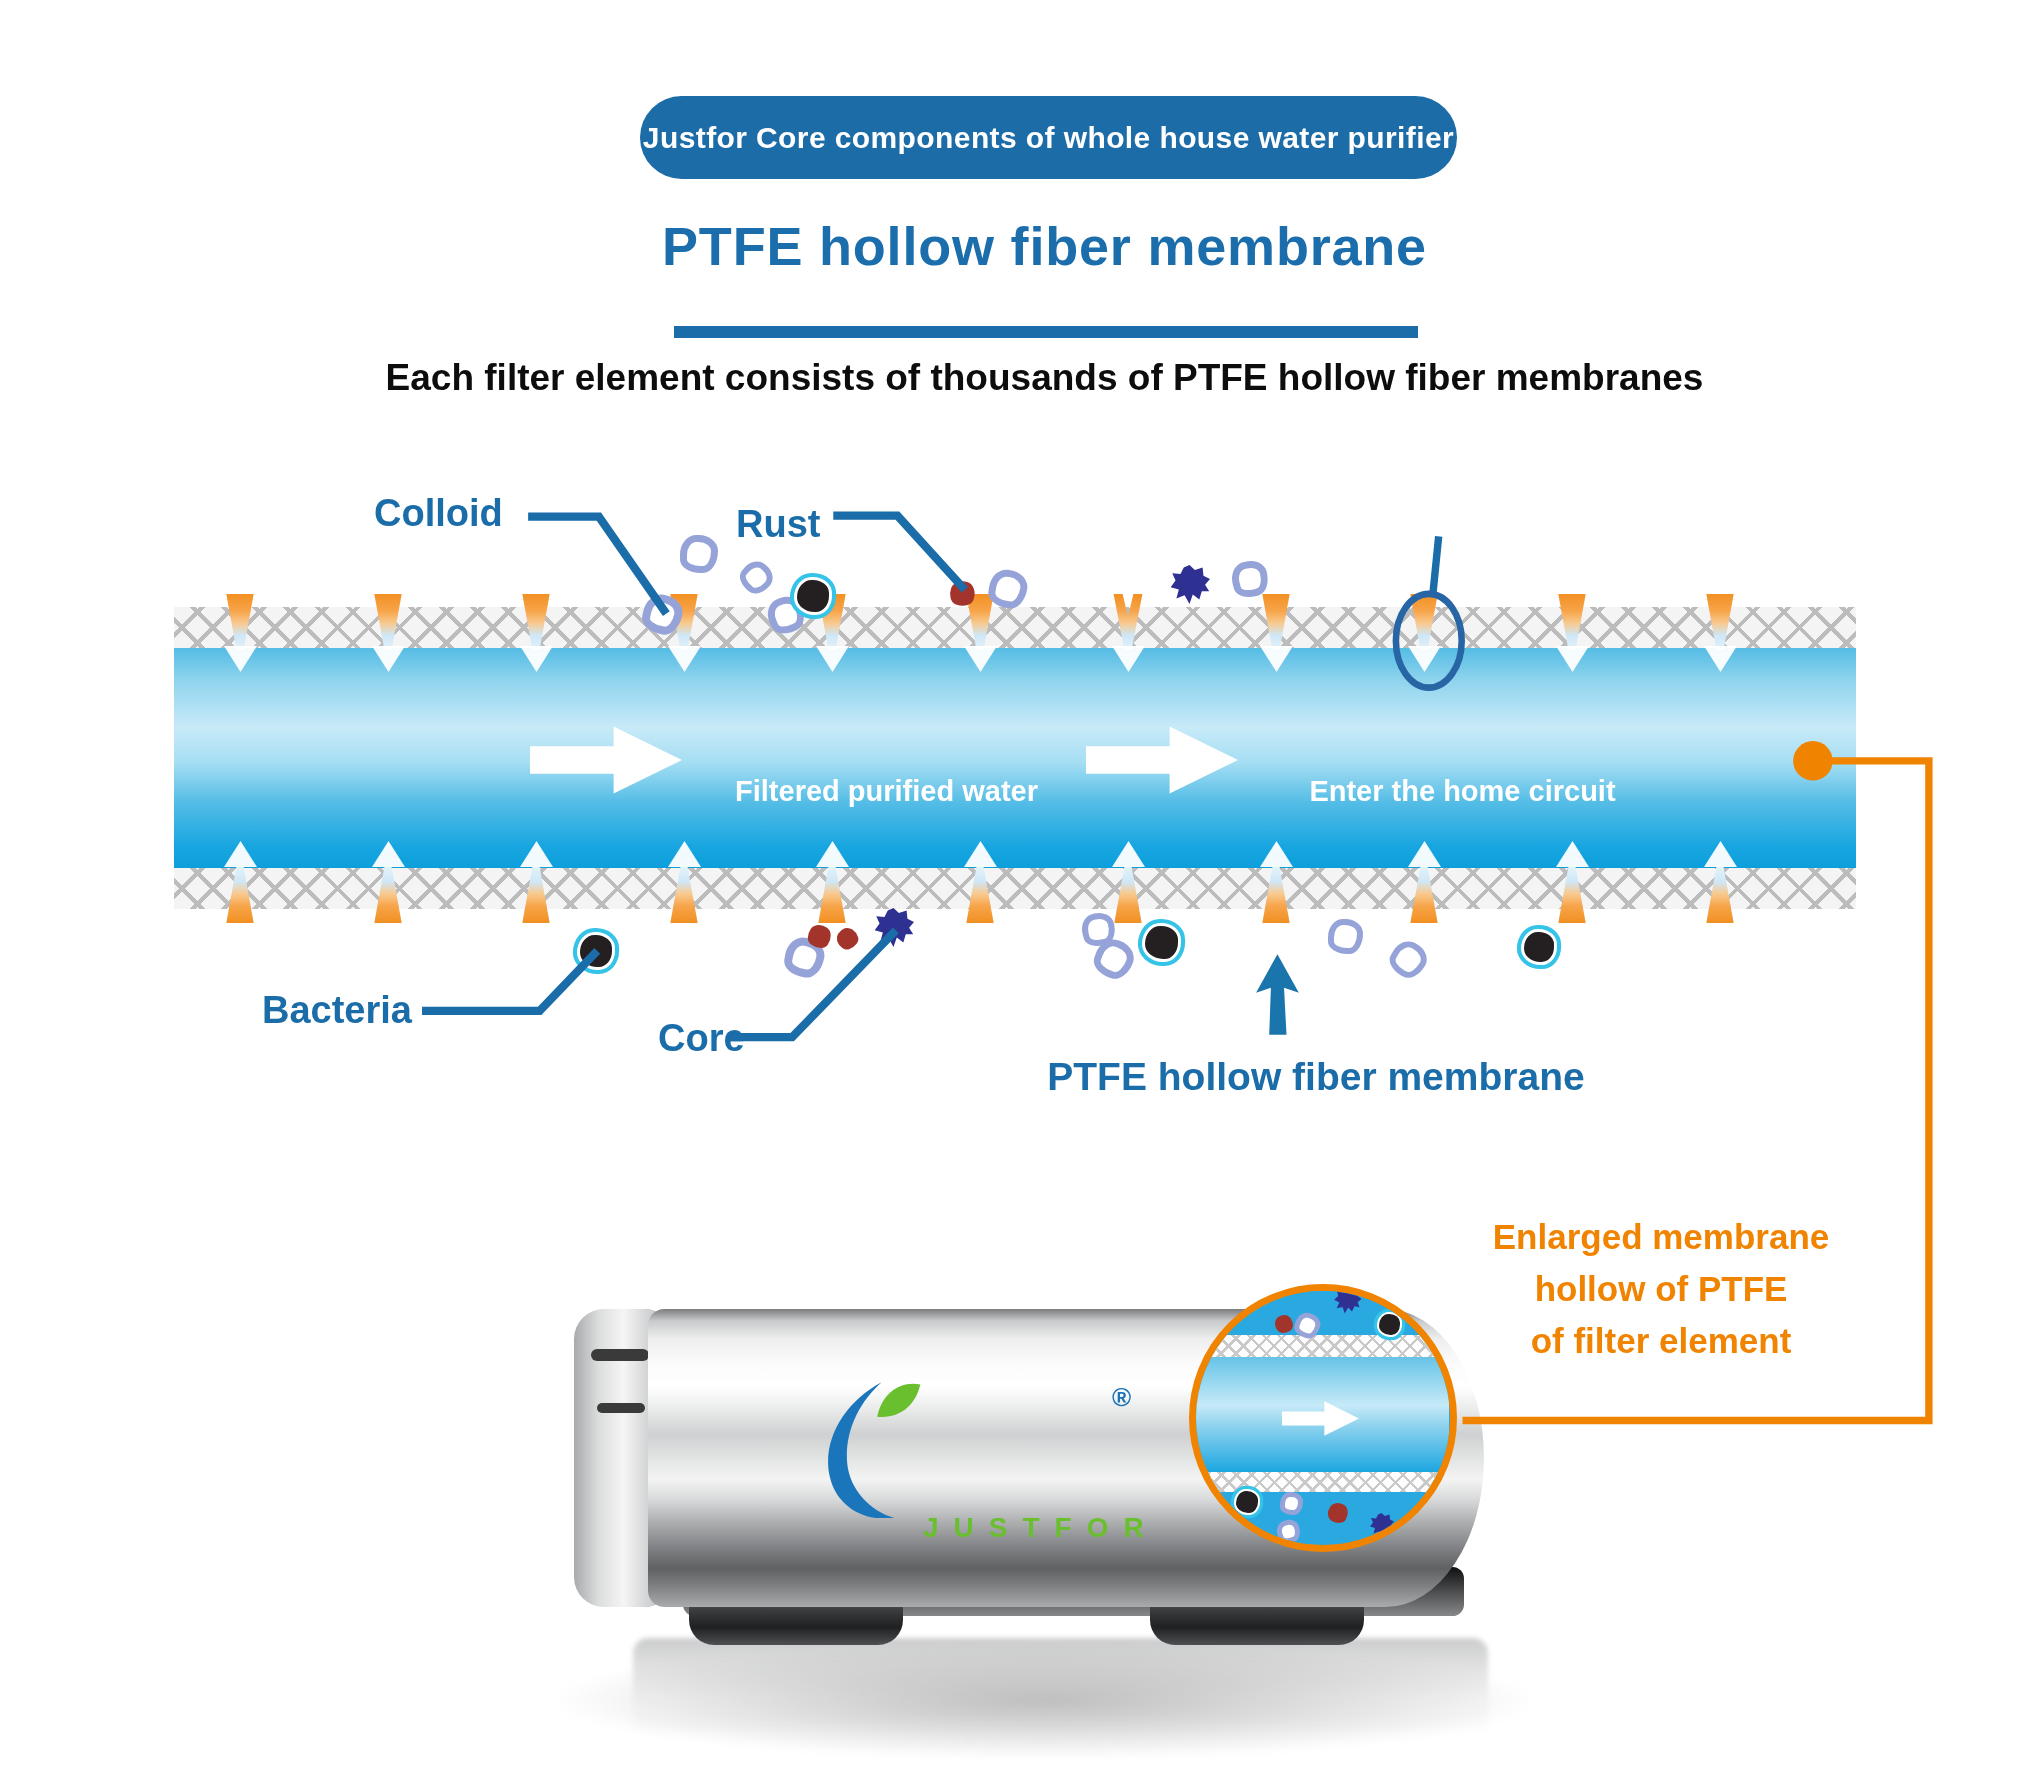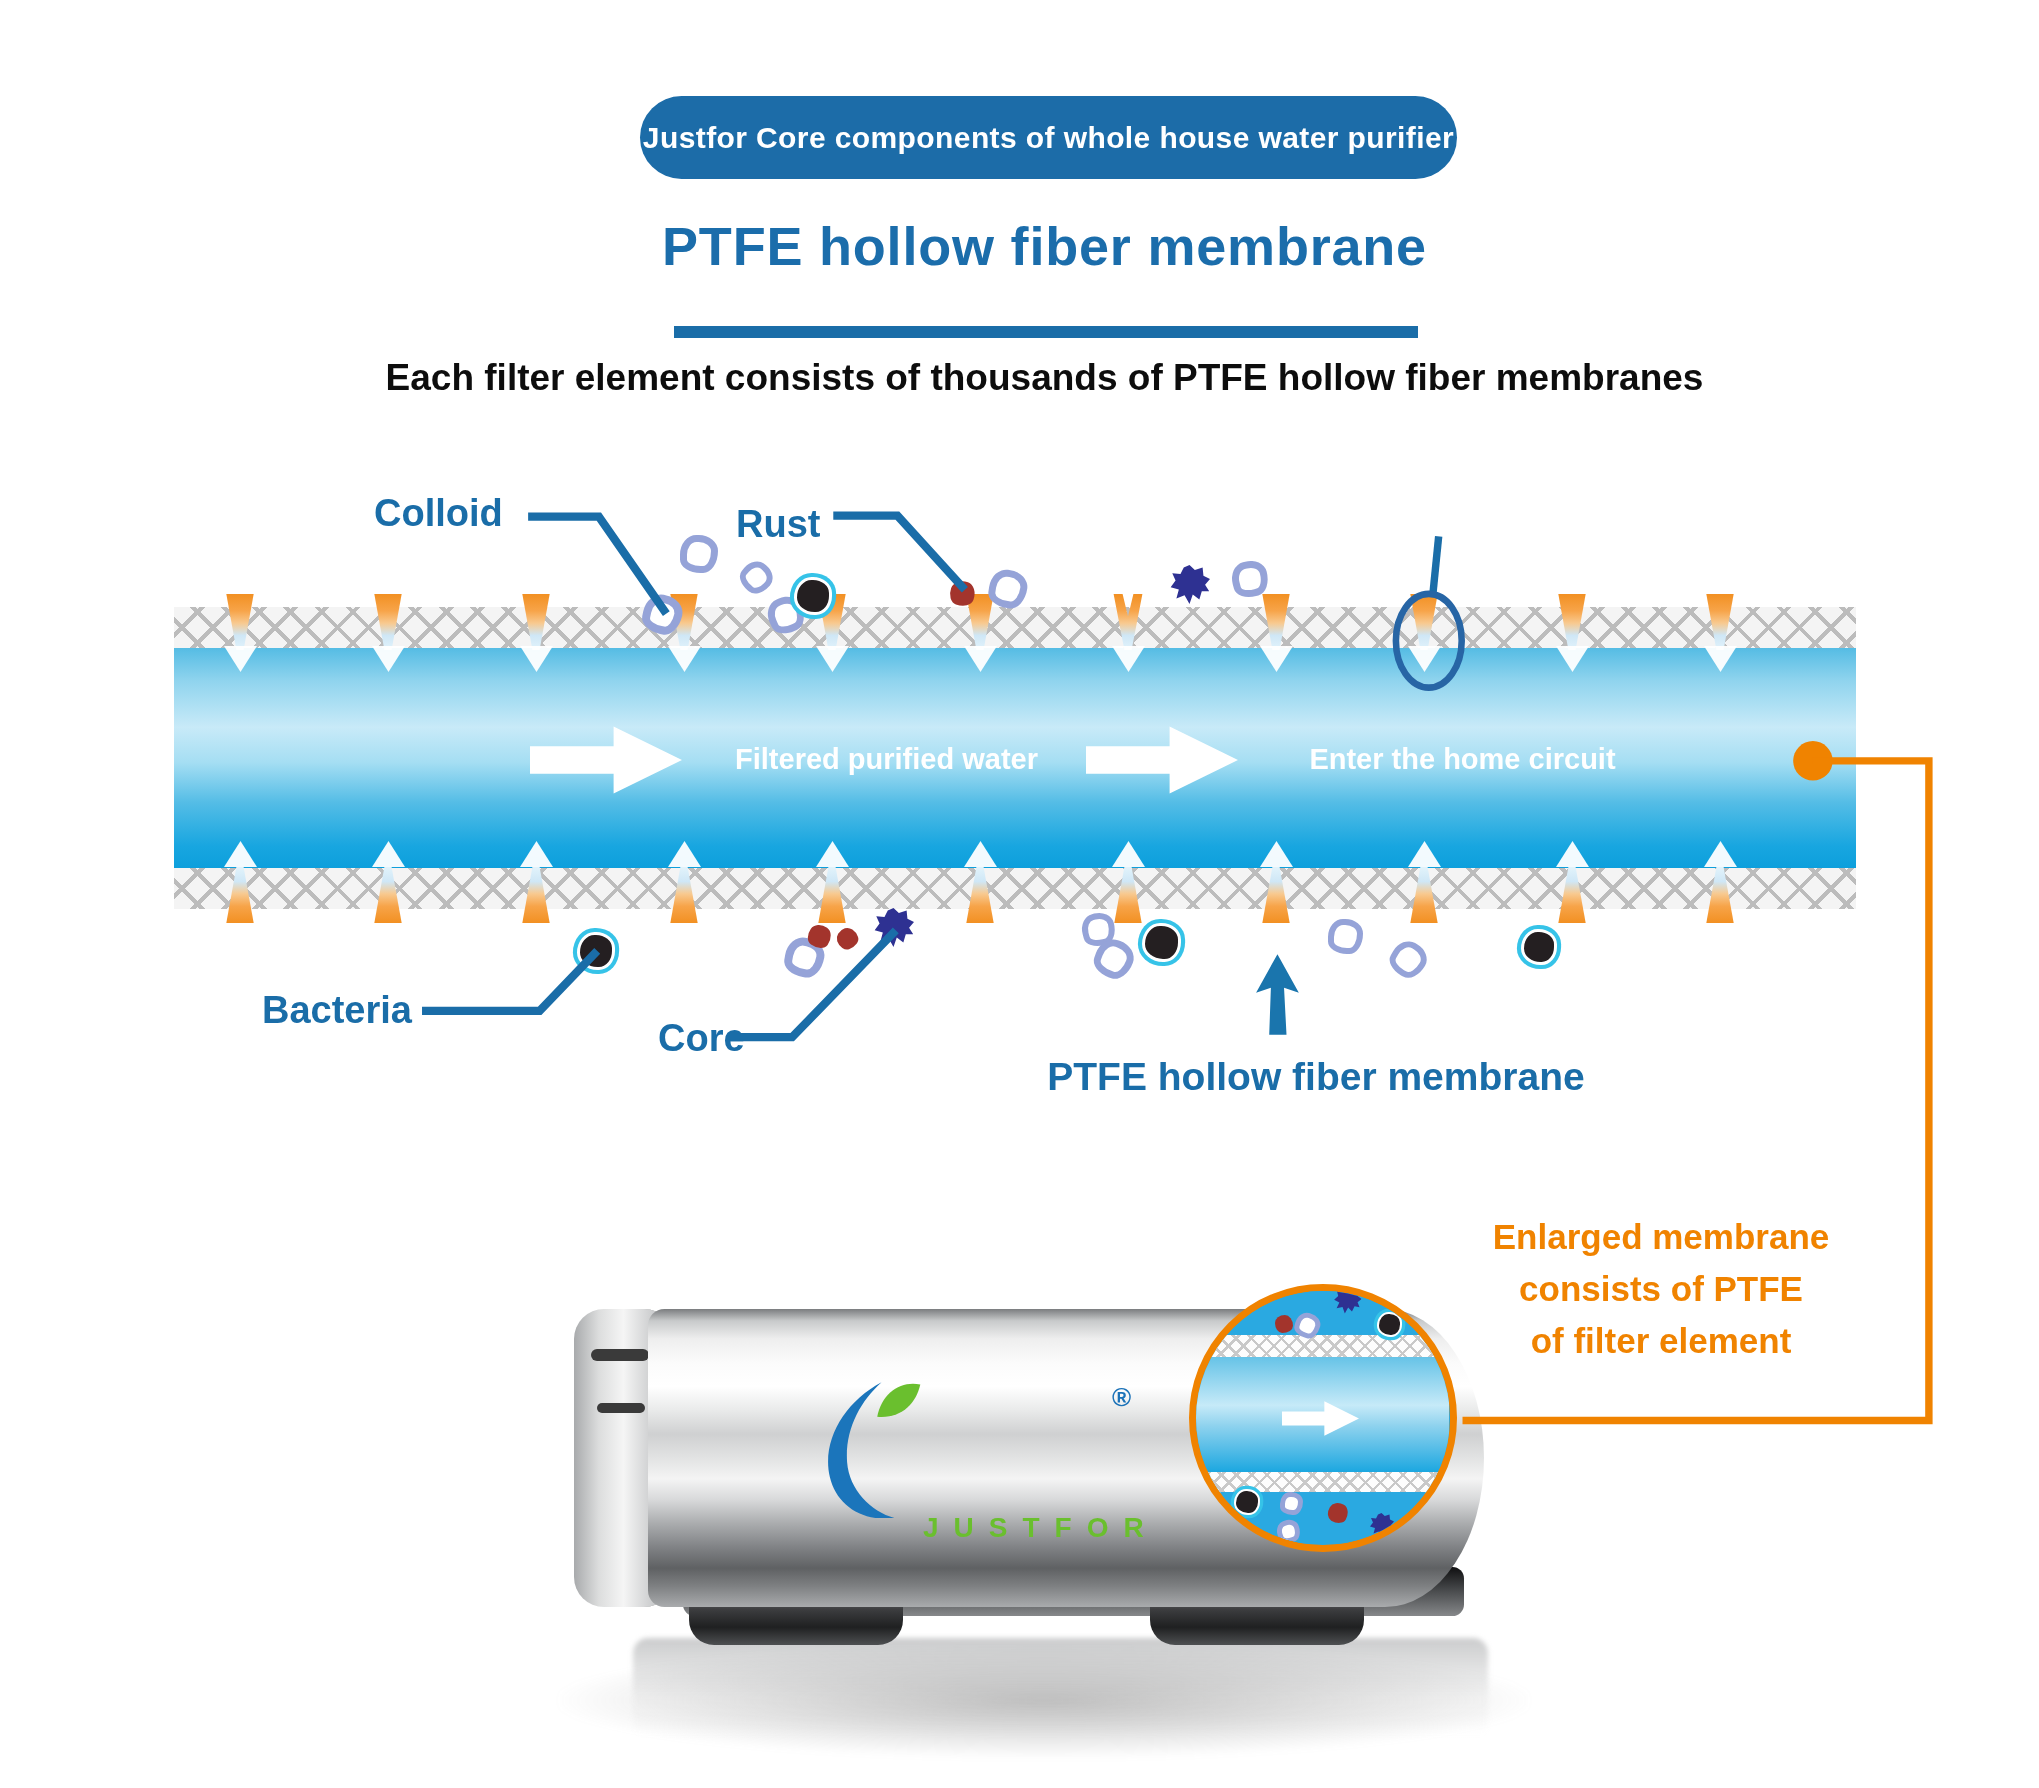--- a/index.html
+++ b/index.html
@@ -17,21 +17,21 @@
             font-size:37px;font-weight:bold;}
 
   
   .hatch{position:absolute;left:174px;width:1682px;height:41px;background-color:#f4f4f4;
     background-image:repeating-linear-gradient(45deg,transparent 0 18px,#bcbcbc 18px 22px),
                      repeating-linear-gradient(135deg,transparent 0 18px,#bcbcbc 18px 22px);}
   .hatch.top{top:607px;}
   .hatch.bottom{top:868px;}
   .tube{position:absolute;left:174px;top:648px;width:1682px;height:220px;
     background:linear-gradient(180deg,#55bce4 0%,#90d4ee 15%,#c8eaf8 36%,#a5def3 52%,#55bde6 70%,#18a6e0 90%,#0d9fdc 100%);}
-  .tube-label{position:absolute;width:329px;text-align:center;color:#ffffff;font-size:29px;font-weight:bold;}
+  .tube-label{position:absolute;width:329px;text-align:center;color:#ffffff;font-size:29px;font-weight:bold;margin-top:32px;}
   .flow-arrow{position:absolute;background:#ffffff;
     clip-path:polygon(0 32%,55% 32%,55% 6%,100% 50%,55% 94%,55% 68%,0 68%);}
 
   
   .funnel{position:absolute;width:36px;height:56px;
     clip-path:polygon(12% 0,88% 0,60% 100%,40% 100%);
     background:linear-gradient(180deg,#f29022 0%,#f7a449 30%,#f8c98f 52%,#cfe7f6 74%,#e2f3fb 100%);}
   .funnel.notch{clip-path:polygon(10% 0,35% 0,50% 40%,65% 0,90% 0,60% 100%,40% 100%);}
   .funnel.up{clip-path:polygon(40% 0,60% 0,88% 100%,12% 100%);
     background:linear-gradient(180deg,#e2f3fb 0%,#cfe7f6 26%,#f8c98f 48%,#f7a449 70%,#f29022 100%);}
@@ -185,21 +185,21 @@
   <div class="lbl" style="left:736px;top:503px;">Rust</div>
   <div class="lbl" style="left:262px;top:989px;">Bacteria</div>
   <div class="lbl" style="left:658px;top:1017px;">Core</div>
 
   <div class="urban">
     <div>PTFE hollow fiber membrane</div>
   </div>
 
   <div class="enl">
     <div>Enlarged membrane</div>
-    <div>consists of PTFE</div>
+    <div>hollow of PTFE</div>
     <div>of filter element</div>
   </div>
 
   <div class="floor-shadow"></div>
   <div class="reflection"></div>
   <div class="clamp-bar"></div>
   <div class="foot" style="left:689px;top:1556px;"></div>
   <div class="foot" style="left:1150px;top:1556px;"></div>
   <div class="end-cap"></div>
   <div class="cap-slot" style="left:591px;top:1349px;width:58px;height:11.5px;"></div>

